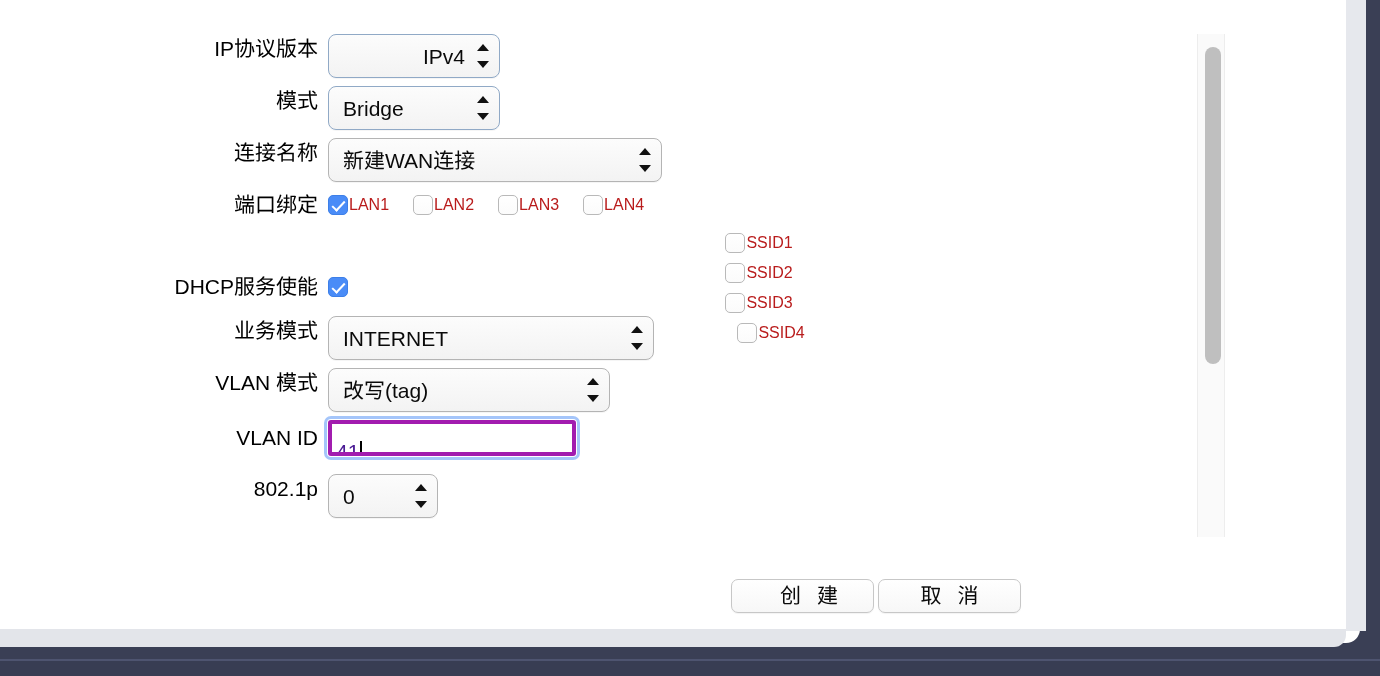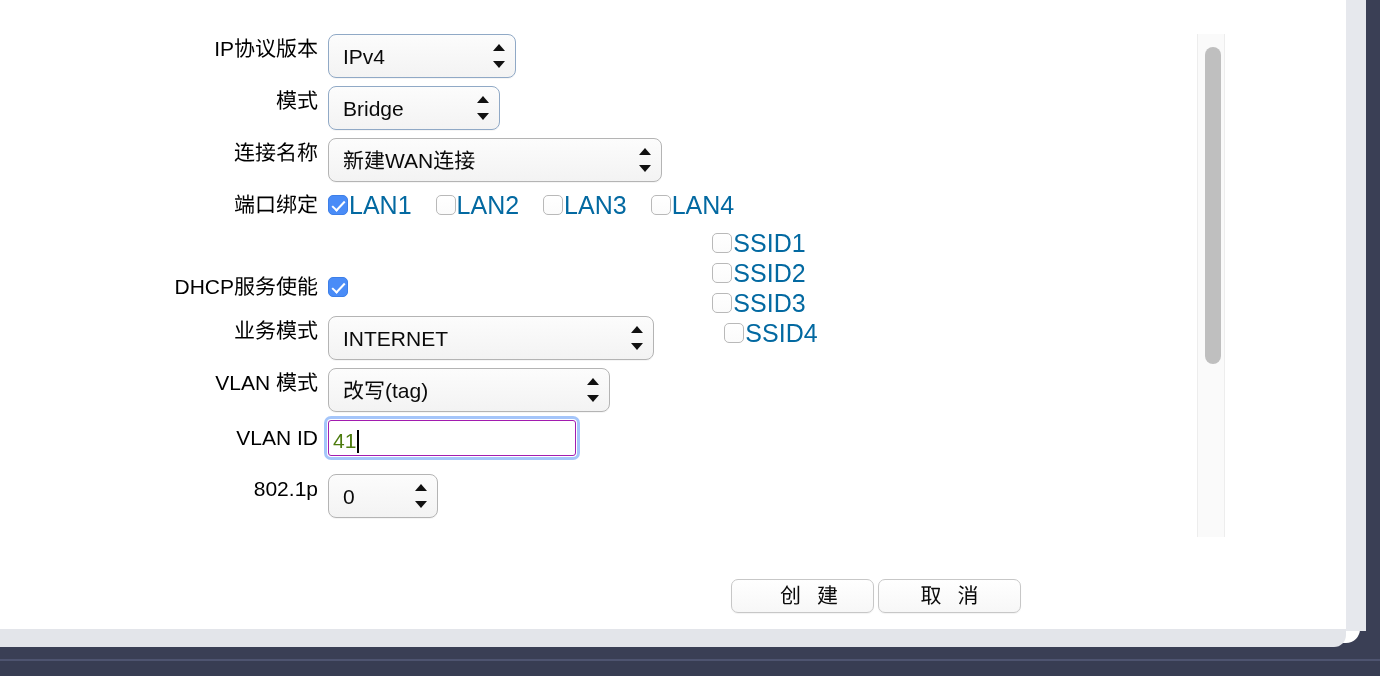--- a/index.html
+++ b/index.html
@@ -153,21 +153,21 @@
   }
   .sel .stepper .up {
     top: 1px;
     border-bottom: 7px solid #111111;
   }
   .sel .stepper .down {
     bottom: 1px;
     border-top: 7px solid #111111;
   }
 
-  .sel-ipver   { width: 188px; }
+  .sel-ipver   { width: 172px; text-align: right; }
   .sel-mode    { width: 172px; padding-left: 31px; }
   .sel-conn    { width: 334px; }
   .sel-service { width: 326px; }
   .sel-vlanmode{ width: 282px; }
   .sel-dot1p   { width: 110px; }
 
   
   .cb-group {
     display: flex;
     align-items: center;
@@ -200,46 +200,46 @@
     position: absolute;
     left: 6px;
     top: 2px;
     width: 5px;
     height: 11px;
     border: solid #ffffff;
     border-width: 0 2.4px 2.4px 0;
     transform: rotate(43deg);
   }
   .cb-label {
-    font-size: 25px;
-    color: #0369a1;
+    font-size: 16px;
+    color: #b91c1c;
     margin-left: 1px;
     line-height: 30px;
   }
 
   .cb-row2 { margin-left: 18px; flex-direction: column; }
 
   
   .text-input-wrap {
     position: relative;
     display: inline-block;
   }
   .text-input {
     box-sizing: border-box;
     width: 248px;
     height: 36px;
     background: #ffffff;
-    border: 1px solid #a21caf;
+    border: 4px solid #a21caf;
     border-radius: 3px;
     outline: 3px solid rgba(90,150,245,0.55);
     outline-offset: 1px;
     font-size: 21px;
-    color: #4d7c0f;
+    color: #4c1d95;
     line-height: 32px;
-    padding: 4px 4px;
+    padding: 12px 4px;
     position: relative;
     overflow: hidden;
     white-space: nowrap;
   }
   .caret {
     display: inline-block;
     width: 1.5px;
     height: 23px;
     background: #000000;
     vertical-align: -5px;

